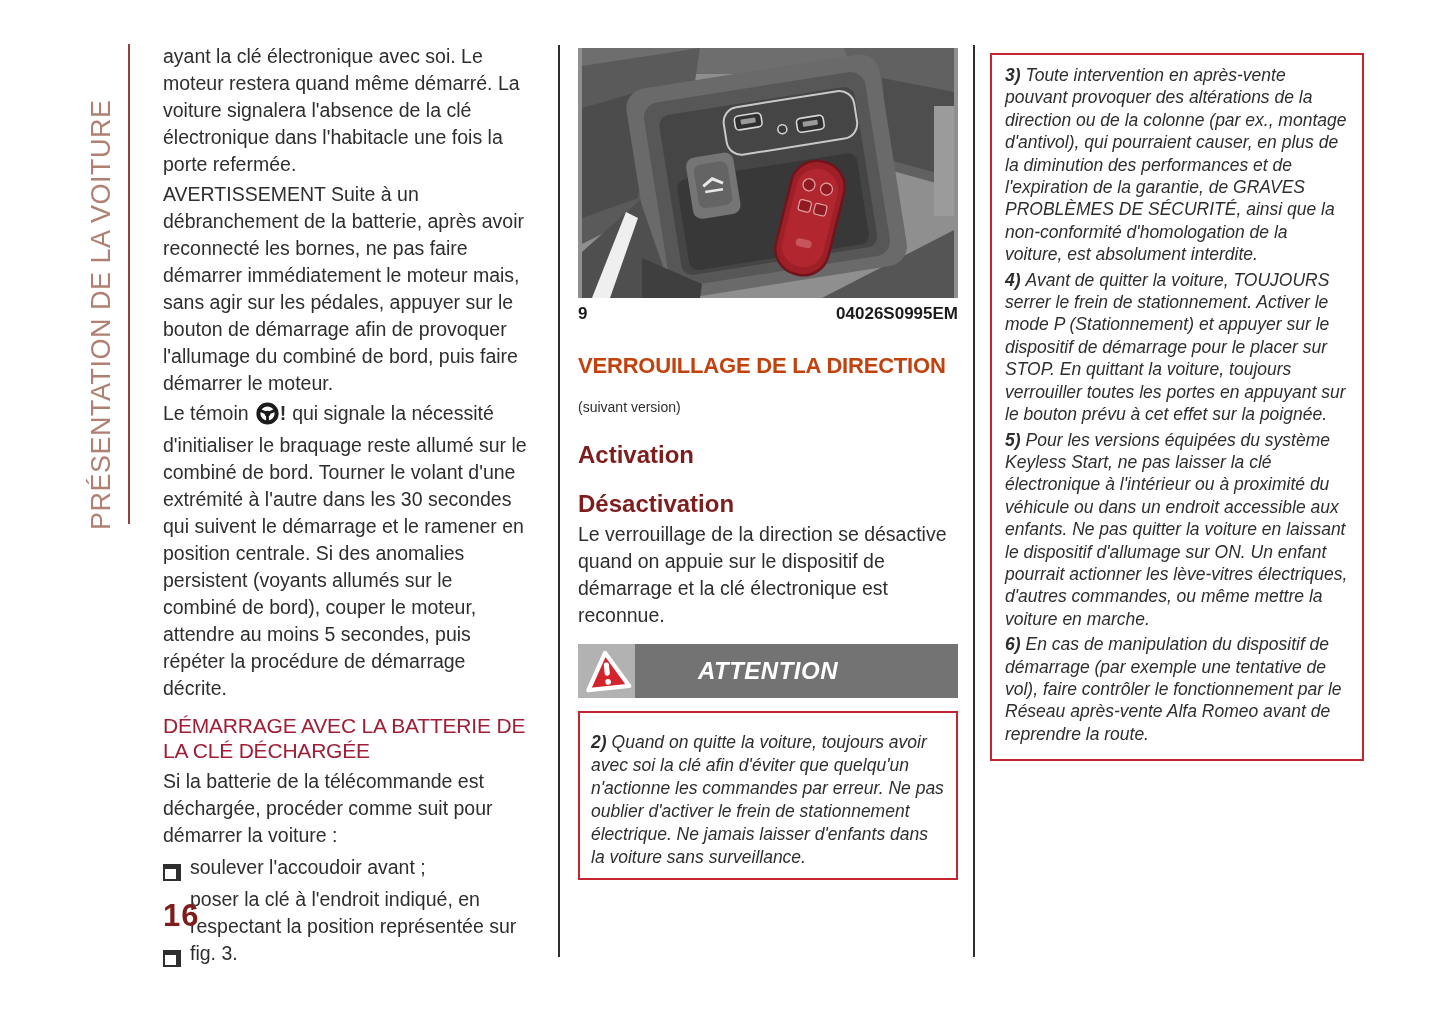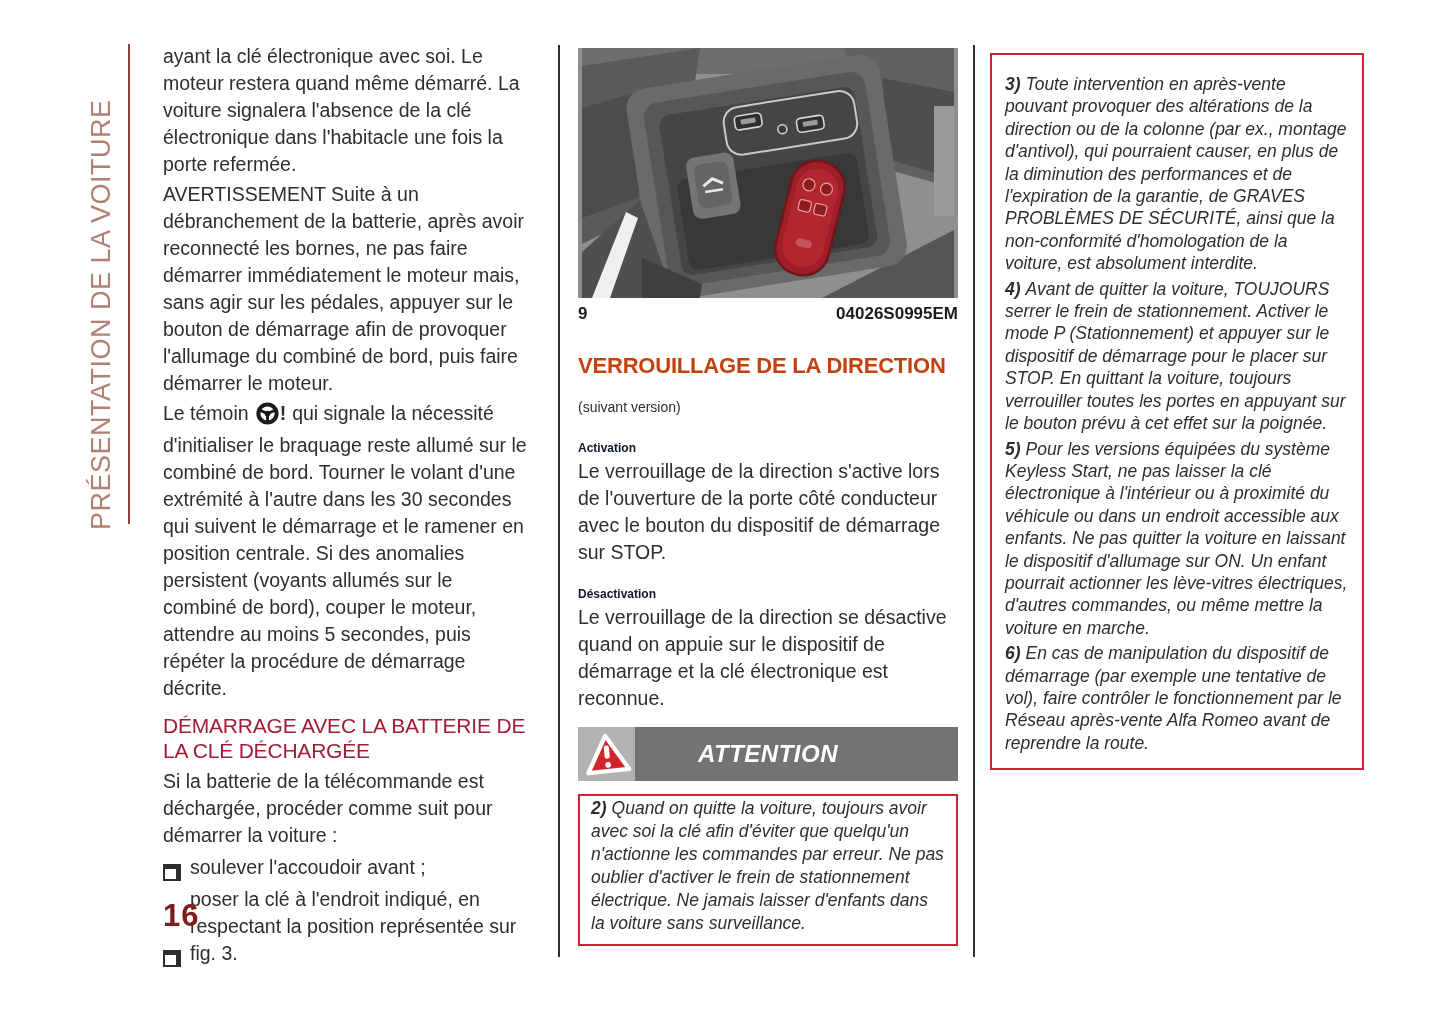--- a/index.html
+++ b/index.html
@@ -28,32 +28,32 @@
   .steer-ico{display:inline-block;vertical-align:-5px;margin:0 1px 0 7px;}
   .bang{font-weight:bold;margin-right:6px;}
   .page-num{position:absolute;left:163px;top:898px;font-size:31px;font-weight:bold;color:#7f1d1d;letter-spacing:1px;}
   
   .col-mid{position:absolute;left:578px;top:48px;width:380px;}
   .figure{width:380px;height:250px;background:#8f8f8f;overflow:hidden;}
   .fig-caption{display:flex;justify-content:space-between;align-items:baseline;
     font-size:17px;font-weight:bold;color:#1b1b1b;margin-top:6px;}
   .mid-heading{color:#c2410c;font-weight:bold;font-size:22px;line-height:26px;letter-spacing:-.2px;margin-top:29px;}
   .mid-sub{font-size:14px;line-height:26px;margin-top:15px;}
-  .sec-title{color:#0f172a;font-weight:bold;font-size:12px;margin-top:21px;}
+  .sec-title{color:#7f1d1d;font-weight:bold;font-size:24px;margin-top:21px;}
   .sec-body{font-size:19.5px;line-height:27px;margin-top:3px;}
   .attention-bar{position:relative;height:54px;background:#737373;margin-top:15px;display:flex;align-items:center;}
   .attention-iconbox{width:57px;height:54px;background:#b2b2b2;display:flex;align-items:center;justify-content:center;}
   .attention-label{position:absolute;left:0;right:0;text-align:center;color:#ffffff;
     font-weight:bold;font-style:italic;font-size:24px;letter-spacing:.5px;}
-  .warn-box{border:2px solid #c4252e;margin-top:13px;padding:1px 11px 9px 11px;
+  .warn-box{border:2px solid #c4252e;margin-top:13px;padding:18px 11px 9px 11px;
     font-style:italic;font-size:17.5px;line-height:23px;}
   .warn-num{font-weight:bold;margin-right:5px;}
   
   .warn-box-right{position:absolute;left:990px;top:53px;width:374px;box-sizing:border-box;
-    border:2px solid #c4252e;padding:18px 13px 11px 13px;
+    border:2px solid #c4252e;padding:9px 13px 11px 13px;
     font-style:italic;font-size:17.5px;line-height:22.4px;}
   .warn-box-right p{margin:0 0 3px 0;}
 </style>
 </head>
 <body>
 
 <div class="sidebar-title">PRÉSENTATION DE LA VOITURE</div>
 <div class="sidebar-rule"></div>
 
 <div class="col-rule r1"></div>
@@ -128,21 +128,20 @@
   </div>
   <div class="fig-caption">
     <span>9</span>
     <span>04026S0995EM</span>
   </div>
 
   <div class="mid-heading">VERROUILLAGE DE LA DIRECTION</div>
   <div class="mid-sub">(suivant version)</div>
 
   <div class="sec-title">Activation</div>
-  <div class="sec-body">Le verrouillage de la direction s'active lors de l'ouverture de la porte côté conducteur avec le bouton du dispositif de démarrage sur STOP.</div>
 
   <div class="sec-title">Désactivation</div>
   <div class="sec-body">Le verrouillage de la direction se désactive quand on appuie sur le dispositif de démarrage et la clé électronique est reconnue.</div>
 
   <div class="attention-bar">
     <div class="attention-iconbox">
       <svg width="46" height="42" viewBox="0 0 48 44" style="transform:rotate(-6deg)">
         <path d="M24 3 L45.5 40 L2.5 40 Z" fill="#d3242b" stroke="#ffffff" stroke-width="4.5" stroke-linejoin="round"></path>
         <rect x="21.3" y="13" width="5.4" height="14" rx="2.5" fill="#ffffff"></rect>
         <circle cx="24" cy="33.5" r="3" fill="#ffffff"></circle>

